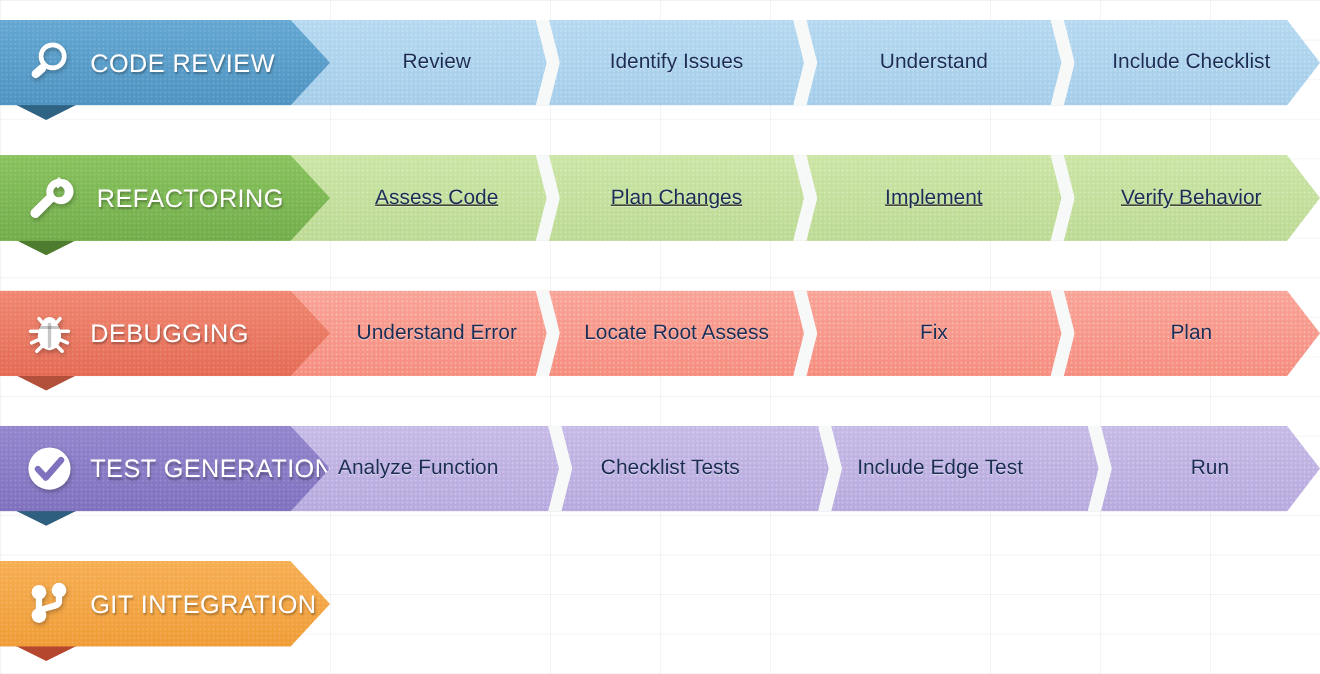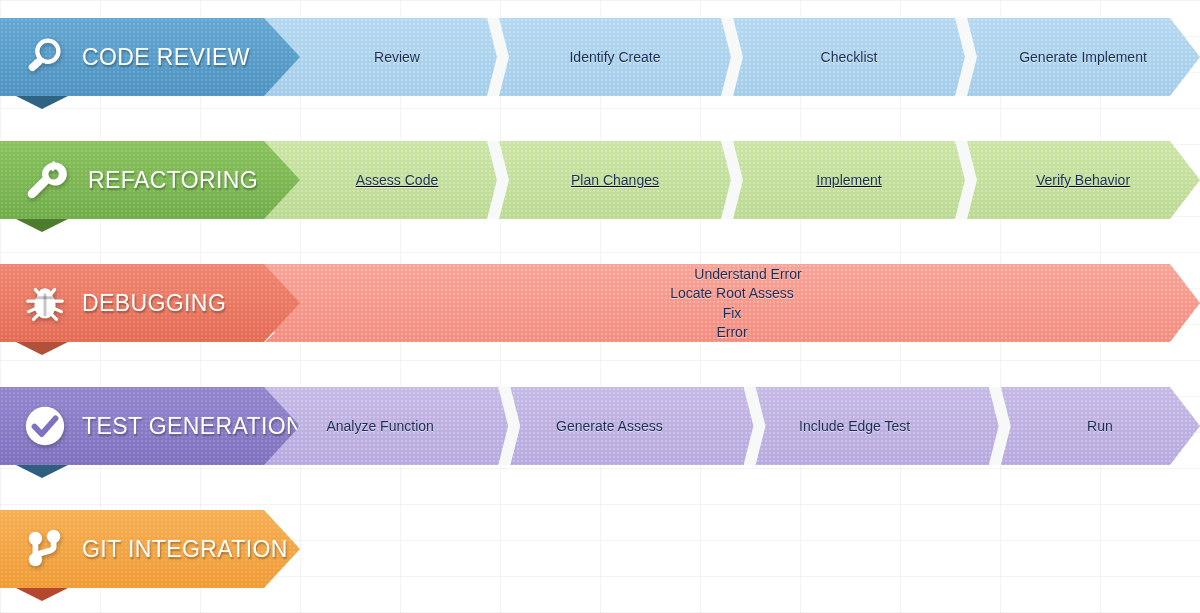--- a/index.html
+++ b/index.html
@@ -126,39 +126,39 @@
     position: absolute;
     left: -11px; top: 0;
     width: 22px; height: 100%;
     background: #f7f8f8;
     clip-path: polygon(0 0, 55% 0, 100% 50%, 55% 100%, 0 100%, 45% 50%);
     z-index: 1;
   }
   .step-label {
     position: relative;
     z-index: 2;
-    font-size: 14px;
+    font-size: 19px;
     color: #1b2d55;
     white-space: nowrap;
     text-shadow: 0 1px 0 rgba(255,255,255,0.5);
   }
   
   .steps .step:first-child .step-label { transform: translateX(16px); }
 
   
   .row.blue   .head  { background: linear-gradient(#63a7d2, #4e93c1); }
   .row.blue   .steps { background: linear-gradient(#b4d8f0, #a4cdea); }
   .row.blue   .fold  { border-top-color: #2e6384; }
 
   .row.green  .head  { background: linear-gradient(#87c25c, #71ad49); gap: 20px; }
   .row.green  .steps { background: linear-gradient(#cae4a4, #bcda93); text-decoration: underline; }
   .row.green  .fold  { border-top-color: #4e7c2f; }
 
   .row.red    .head  { background: linear-gradient(#f08670, #e46b54); }
-  .row.red    .steps { background: linear-gradient(#f9a396, #f58d7f); flex-direction: column; }
+  .row.red    .steps { background: linear-gradient(#f9a396, #f58d7f); }
   .row.red    .fold  { border-top-color: #b2503c; }
 
   .row.purple .head  { background: linear-gradient(#9385cd, #8071bf); align-items: center; }
   .row.purple .steps { background: linear-gradient(#c5b9e6, #b7a9de); gap: 45px; }
   .row.purple .fold  { border-top-color: #2f5f7e; }
 
   .row.orange .head  { background: linear-gradient(#f6ae52, #f09c36); }
   .row.orange .steps { background: linear-gradient(#fcd79a, #fbca85); }
   .row.orange .fold  { border-top-color: #b5472f; }
 </style>
@@ -177,27 +177,27 @@
     <rect x="6" y="28" width="16" height="8" rx="4" fill="#ffffff" transform="rotate(-42 14 32)"></rect>
   </svg>
         </span>
         <span class="head-label">CODE REVIEW</span>
       </div>
       <div class="steps">
         <div class="step">
           <span class="step-label">Review</span>
         </div>
         <div class="step">
-          <span class="step-label">Identify Create</span>
-        </div>
-        <div class="step">
-          <span class="step-label">Checklist</span>
-        </div>
-        <div class="step">
-          <span class="step-label">Generate Implement</span>
+          <span class="step-label">Identify Issues</span>
+        </div>
+        <div class="step">
+          <span class="step-label">Understand</span>
+        </div>
+        <div class="step">
+          <span class="step-label">Include Checklist</span>
         </div>
       </div>
     </div>
     <div class="row green">
       <div class="fold"></div>
       <div class="head">
         <span class="head-icon">
           <svg viewBox="0 0 48 48" xmlns="http://www.w3.org/2000/svg">
     <path d="M33 6a12 12 0 0 0-11.6 15.1L7.4 35a4.6 4.6 0 1 0 6.5 6.5L27.8 27.6A12 12 0 1 0 33 6zm0 6.6a5.4 5.4 0 1 1 0 10.8 5.4 5.4 0 0 1 0-10.8z" fill="#ffffff"></path>
     <path d="M33 4l-6 6 5 5 6-6z" fill="#ffffff"></path>
@@ -240,41 +240,41 @@
         <div class="step">
           <span class="step-label">Understand Error</span>
         </div>
         <div class="step">
           <span class="step-label">Locate Root Assess</span>
         </div>
         <div class="step">
           <span class="step-label">Fix</span>
         </div>
         <div class="step">
-          <span class="step-label">Error</span>
+          <span class="step-label">Plan</span>
         </div>
       </div>
     </div>
     <div class="row purple">
       <div class="fold"></div>
       <div class="head">
         <span class="head-icon">
           <svg viewBox="0 0 48 48" xmlns="http://www.w3.org/2000/svg">
     <circle cx="24" cy="24" r="20" fill="#ffffff"></circle>
     <path d="M13 24.5l7.5 8L35 16" fill="none" stroke="#8071bf" stroke-width="6" stroke-linecap="round" stroke-linejoin="round"></path>
   </svg>
         </span>
         <span class="head-label">TEST GENERATION</span>
       </div>
       <div class="steps">
         <div class="step">
           <span class="step-label">Analyze Function</span>
         </div>
         <div class="step">
-          <span class="step-label">Generate Assess</span>
+          <span class="step-label">Checklist Tests</span>
         </div>
         <div class="step">
           <span class="step-label">Include Edge Test</span>
         </div>
         <div class="step">
           <span class="step-label">Run</span>
         </div>
       </div>
     </div>
     <div class="row orange">

